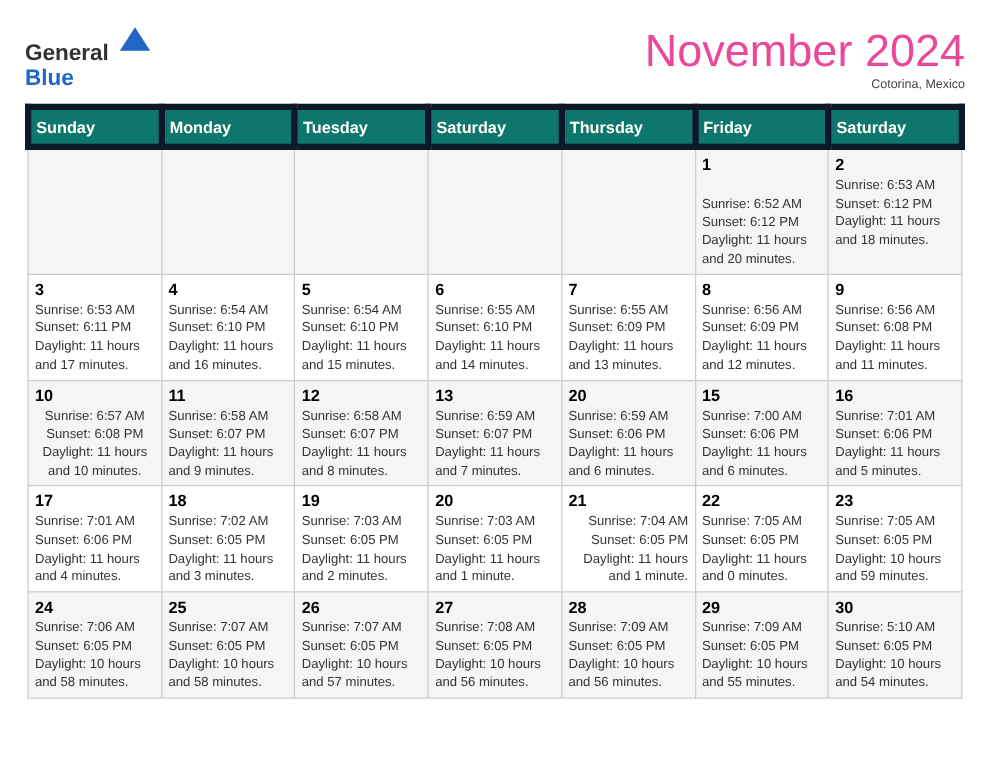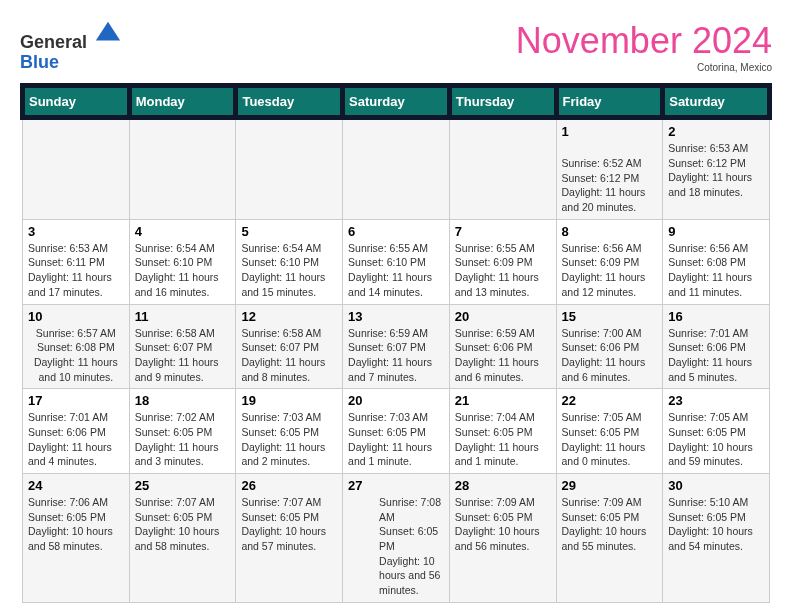--- a/index.html
+++ b/index.html
@@ -254,21 +254,21 @@
 Daylight: 11 hours and 2 minutes.</div>
         </td>
         <td>
           <span class="day-num">20</span>
           <div class="day-info" style="white-space: pre-line;">Sunrise: 7:03 AM
 Sunset: 6:05 PM
 Daylight: 11 hours and 1 minute.</div>
         </td>
         <td>
           <span class="day-num">21</span>
-          <div class="day-info" style="white-space: pre-line;">Sunrise: 7:04 AM
+          <div class="day-info" style="white-space: pre-line; text-align: right;">Sunrise: 7:04 AM
 Sunset: 6:05 PM
 Daylight: 11 hours and 1 minute.</div>
         </td>
         <td>
           <span class="day-num">22</span>
           <div class="day-info" style="white-space: pre-line;">Sunrise: 7:05 AM
 Sunset: 6:05 PM
 Daylight: 11 hours and 0 minutes.</div>
         </td>
         <td>
@@ -292,21 +292,21 @@
 Daylight: 10 hours and 58 minutes.</div>
         </td>
         <td>
           <span class="day-num">26</span>
           <div class="day-info" style="white-space: pre-line;">Sunrise: 7:07 AM
 Sunset: 6:05 PM
 Daylight: 10 hours and 57 minutes.</div>
         </td>
         <td>
           <span class="day-num">27</span>
-          <div class="day-info" style="white-space: pre-line; margin-left: 31px;">Sunrise: 7:08 AM
+          <div class="day-info" style="white-space: pre-line;">Sunrise: 7:08 AM
 Sunset: 6:05 PM
 Daylight: 10 hours and 56 minutes.</div>
         </td>
         <td>
           <span class="day-num">28</span>
           <div class="day-info" style="white-space: pre-line;">Sunrise: 7:09 AM
 Sunset: 6:05 PM
 Daylight: 10 hours and 56 minutes.</div>
         </td>
         <td>

